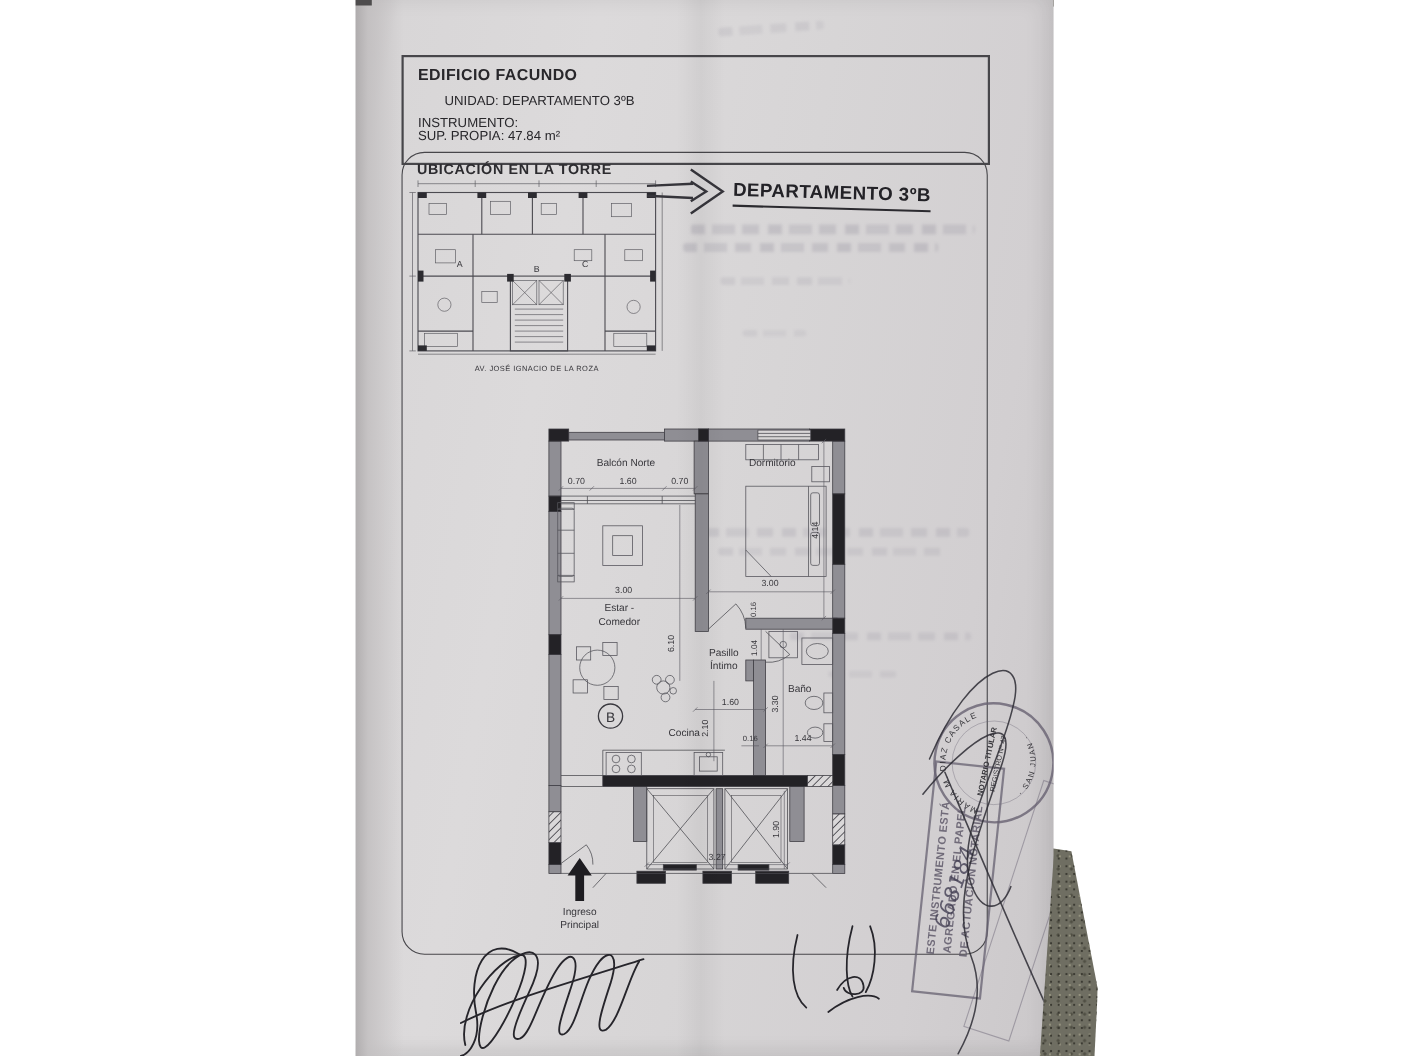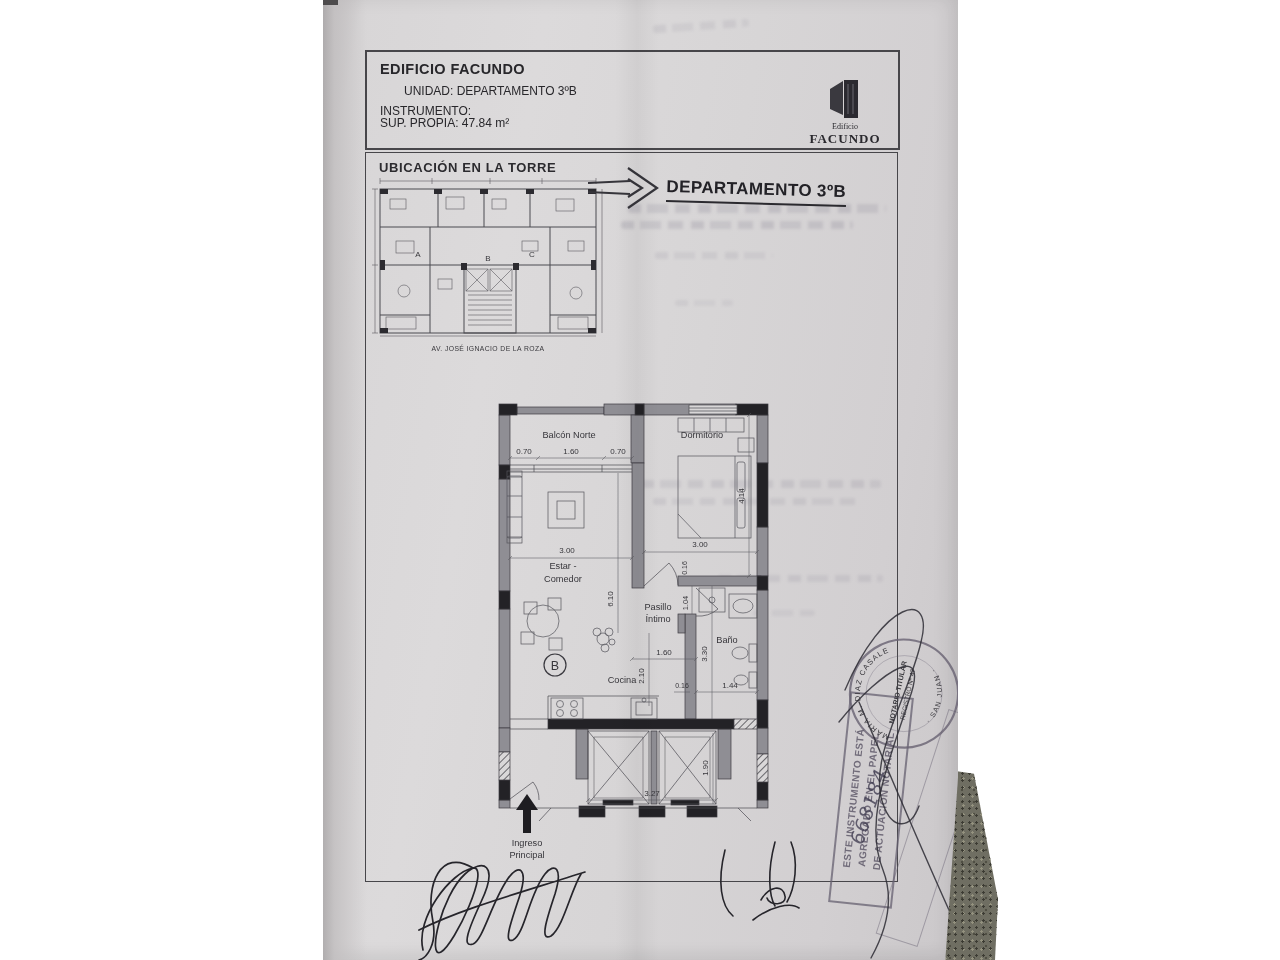--- a/index.html
+++ b/index.html
@@ -26,21 +26,21 @@
   #header-box{left:42px;top:50px;width:531px;height:96px;}
   .hline{position:absolute;left:13px;color:#28272b;text-align:center;}
   .h1{top:9px;font-size:14.5px;font-weight:bold;letter-spacing:.4px;}
   .h2{top:32px;font-size:12px;margin-left:24px;}
   .h3{top:52px;font-size:12px;}
   .h4{top:64px;font-size:12px;}
   .logo{position:absolute;right:14px;top:26px;width:78px;text-align:center;color:#2a292e;}
   .logo .mark{display:block;margin:0 auto;}
   .logo .sub{display:block;font-family:"Liberation Serif",serif;font-size:8px;margin-top:2px;}
   .logo .nm{display:block;font-family:"Liberation Serif",serif;font-weight:bold;font-size:13px;letter-spacing:1px;}
-  #main-box{left:42px;top:152px;width:531px;height:728px;border-width:1.5px;}
+  #main-box{left:42px;top:138px;width:531px;height:728px;border-width:1.5px;border-radius:21px;}
   .sec-title{position:absolute;left:13px;top:7px;font-size:13px;font-weight:600;letter-spacing:.6px;color:#2c2b2f;}
   #tower-svg{position:absolute;left:6px;top:22px;}
   #arrow-svg{position:absolute;left:222px;top:12px;}
   .plan-title{position:absolute;left:300px;top:24px;font-size:17px;font-weight:bold;letter-spacing:.4px;
     color:#232227;border-bottom:2px solid #2b2a2f;padding-bottom:3px;transform:rotate(1.6deg);transform-origin:left bottom;}
   #plan-svg{position:absolute;left:125px;top:243px;}
   svg text{font-family:"Liberation Sans",sans-serif;fill:#37363b;}
   .bleed{position:absolute;border-radius:3px;filter:blur(1.4px);opacity:.5;pointer-events:none;
     background:repeating-linear-gradient(90deg,rgba(106,101,122,.38) 0 13px,rgba(106,101,122,0) 13px 19px,
     rgba(106,101,122,.30) 19px 40px,rgba(106,101,122,0) 40px 47px,rgba(106,101,122,.34) 47px 62px,rgba(106,101,122,0) 62px 70px);}
@@ -71,30 +71,20 @@
   <div class="bleed" style="left:330px;top:498px;width:205px;height:7px;opacity:.32;"></div>
   <div class="bleed" style="left:395px;top:575px;width:165px;height:7px;opacity:.35;"></div>
   <div class="bleed" style="left:430px;top:610px;width:62px;height:6px;opacity:.28;"></div>
   <div class="bleed" style="left:330px;top:22px;width:96px;height:8px;opacity:.3;transform:rotate(-4deg);"></div>
 
   <div class="box" id="header-box">
     <div class="hline h1">EDIFICIO FACUNDO</div>
     <div class="hline h2">UNIDAD: DEPARTAMENTO 3ºB</div>
     <div class="hline h3">INSTRUMENTO:</div>
     <div class="hline h4">SUP. PROPIA: 47.84 m²</div>
-    <div class="logo">
-      <svg class="mark" width="36" height="42" viewBox="0 0 36 42">
-        <path d="M3 11 L16 3 L16 37 L3 31 Z" fill="#3a393f"></path>
-        <rect x="17" y="2" width="14" height="38" fill="#2b2a30"></rect>
-        <rect x="20" y="6" width="2" height="30" fill="#4a4950"></rect>
-        <rect x="25" y="6" width="2" height="30" fill="#4a4950"></rect>
-      </svg>
-      <span class="sub">Edificio</span>
-      <span class="nm">FACUNDO</span>
-    </div>
   </div>
 
   <div class="box" id="main-box">
     <div class="sec-title">UBICACIÓN EN LA TORRE</div>
 
     <svg id="tower-svg" width="236" height="192" viewBox="0 0 236 192">
       <g stroke="#4b4a50" fill="none" stroke-width="1">
         <rect x="8" y="14" width="216" height="144"></rect>
         <line x1="8" y1="52" x2="224" y2="52"></line>
         <line x1="8" y1="90" x2="92" y2="90"></line>

